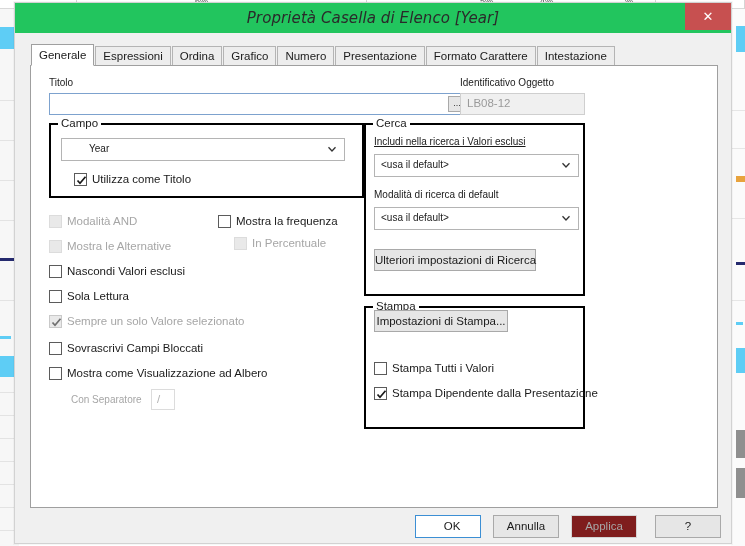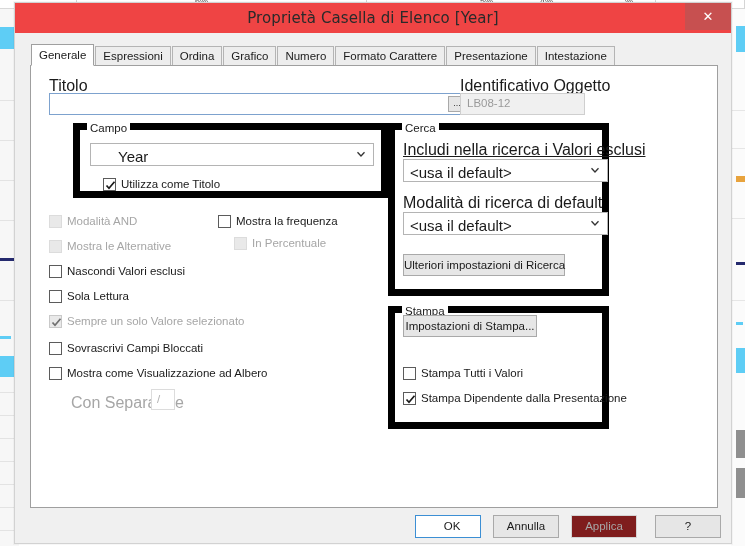--- a/index.html
+++ b/index.html
@@ -48,21 +48,22 @@
     position: absolute;
     left: 14px; top: 2px;
     width: 718px; height: 542px;
     background: #f0f0f0;
     border: 1px solid #d2d2d2;
     box-shadow: 0 0 0 1px rgba(0,0,0,0.03);
   }
   #titlebar {
     position: relative;
     height: 30px;
-    background: #ef4444;
+    background: #22c55e;
+    font-style: italic;
   }
   #dialog-title {
     position: absolute;
     left: 0; right: 0; top: 6px;
     text-align: center;
     font-size: 15px;
     color: #2a2a2a;
     font-family: "DejaVu Sans", sans-serif;
     font-weight: 400;
     letter-spacing: 0.1px;
@@ -118,21 +119,21 @@
     position: absolute;
     left: 15px; top: 62px;
     width: 688px; height: 443px;
     background: #ffffff;
     border: 1px solid #9f9f9f;
   }
 
   
   .lbl {
     position: absolute;
-    font-size: 16px;
+    font-size: 10px;
     color: #1a1a1a;
     white-space: nowrap;
   }
   .lbl.dim { color: #a6a6a6; }
 
   
   .textbox {
     position: absolute;
     background: #ffffff;
     border: 1px solid #7da2ce;
@@ -158,22 +159,21 @@
     font-size: 9px;
     color: #303030;
     text-align: center;
     line-height: 12px;
     cursor: default;
   }
 
   
   .groupbox {
     position: absolute;
-    border: 7px solid #000000;
-    margin-left: 24px;
+    border: 2px solid #000000;
   }
   .groupbox > .gb-title {
     position: absolute;
     left: 7px; top: -8px;
     background: #ffffff;
     padding: 0 3px;
     font-size: 11.5px;
     color: #1a1a1a;
     white-space: nowrap;
   }
@@ -182,21 +182,21 @@
   .combo {
     position: absolute;
     background: #ffffff;
     border: 1px solid #b4b4b4;
     height: 23px;
     cursor: default;
   }
   .combo .cval {
     position: absolute;
     top: 4px;
-    font-size: 15px;
+    font-size: 10px;
     color: #1a1a1a;
     white-space: nowrap;
   }
   .combo .carrow {
     position: absolute;
     right: 7px; top: 5px;
     width: 10px; height: 10px;
     color: #404040;
     font-size: 10px;
     line-height: 10px;
@@ -311,22 +311,22 @@
     <div id="dialog-title">Proprietà Casella di Elenco [Year]</div>
     <div id="close-btn">✕</div>
   </div>
 
   <div id="tabstrip">
     <div class="tab active">Generale</div>
     <div class="tab">Espressioni</div>
     <div class="tab">Ordina</div>
     <div class="tab">Grafico</div>
     <div class="tab">Numero</div>
+    <div class="tab">Presentazione</div>
     <div class="tab">Formato Carattere</div>
-    <div class="tab">Presentazione</div>
     <div class="tab">Intestazione</div>
   </div>
 
   <div id="tabpage">
 
     <div class="lbl" style="left:18px; top:11px;">Titolo</div>
     <div class="textbox" style="left:18px; top:27px; width:420px;">
       <span class="val" title=""></span>
       <span class="ellipsis-btn">...</span>
     </div>

